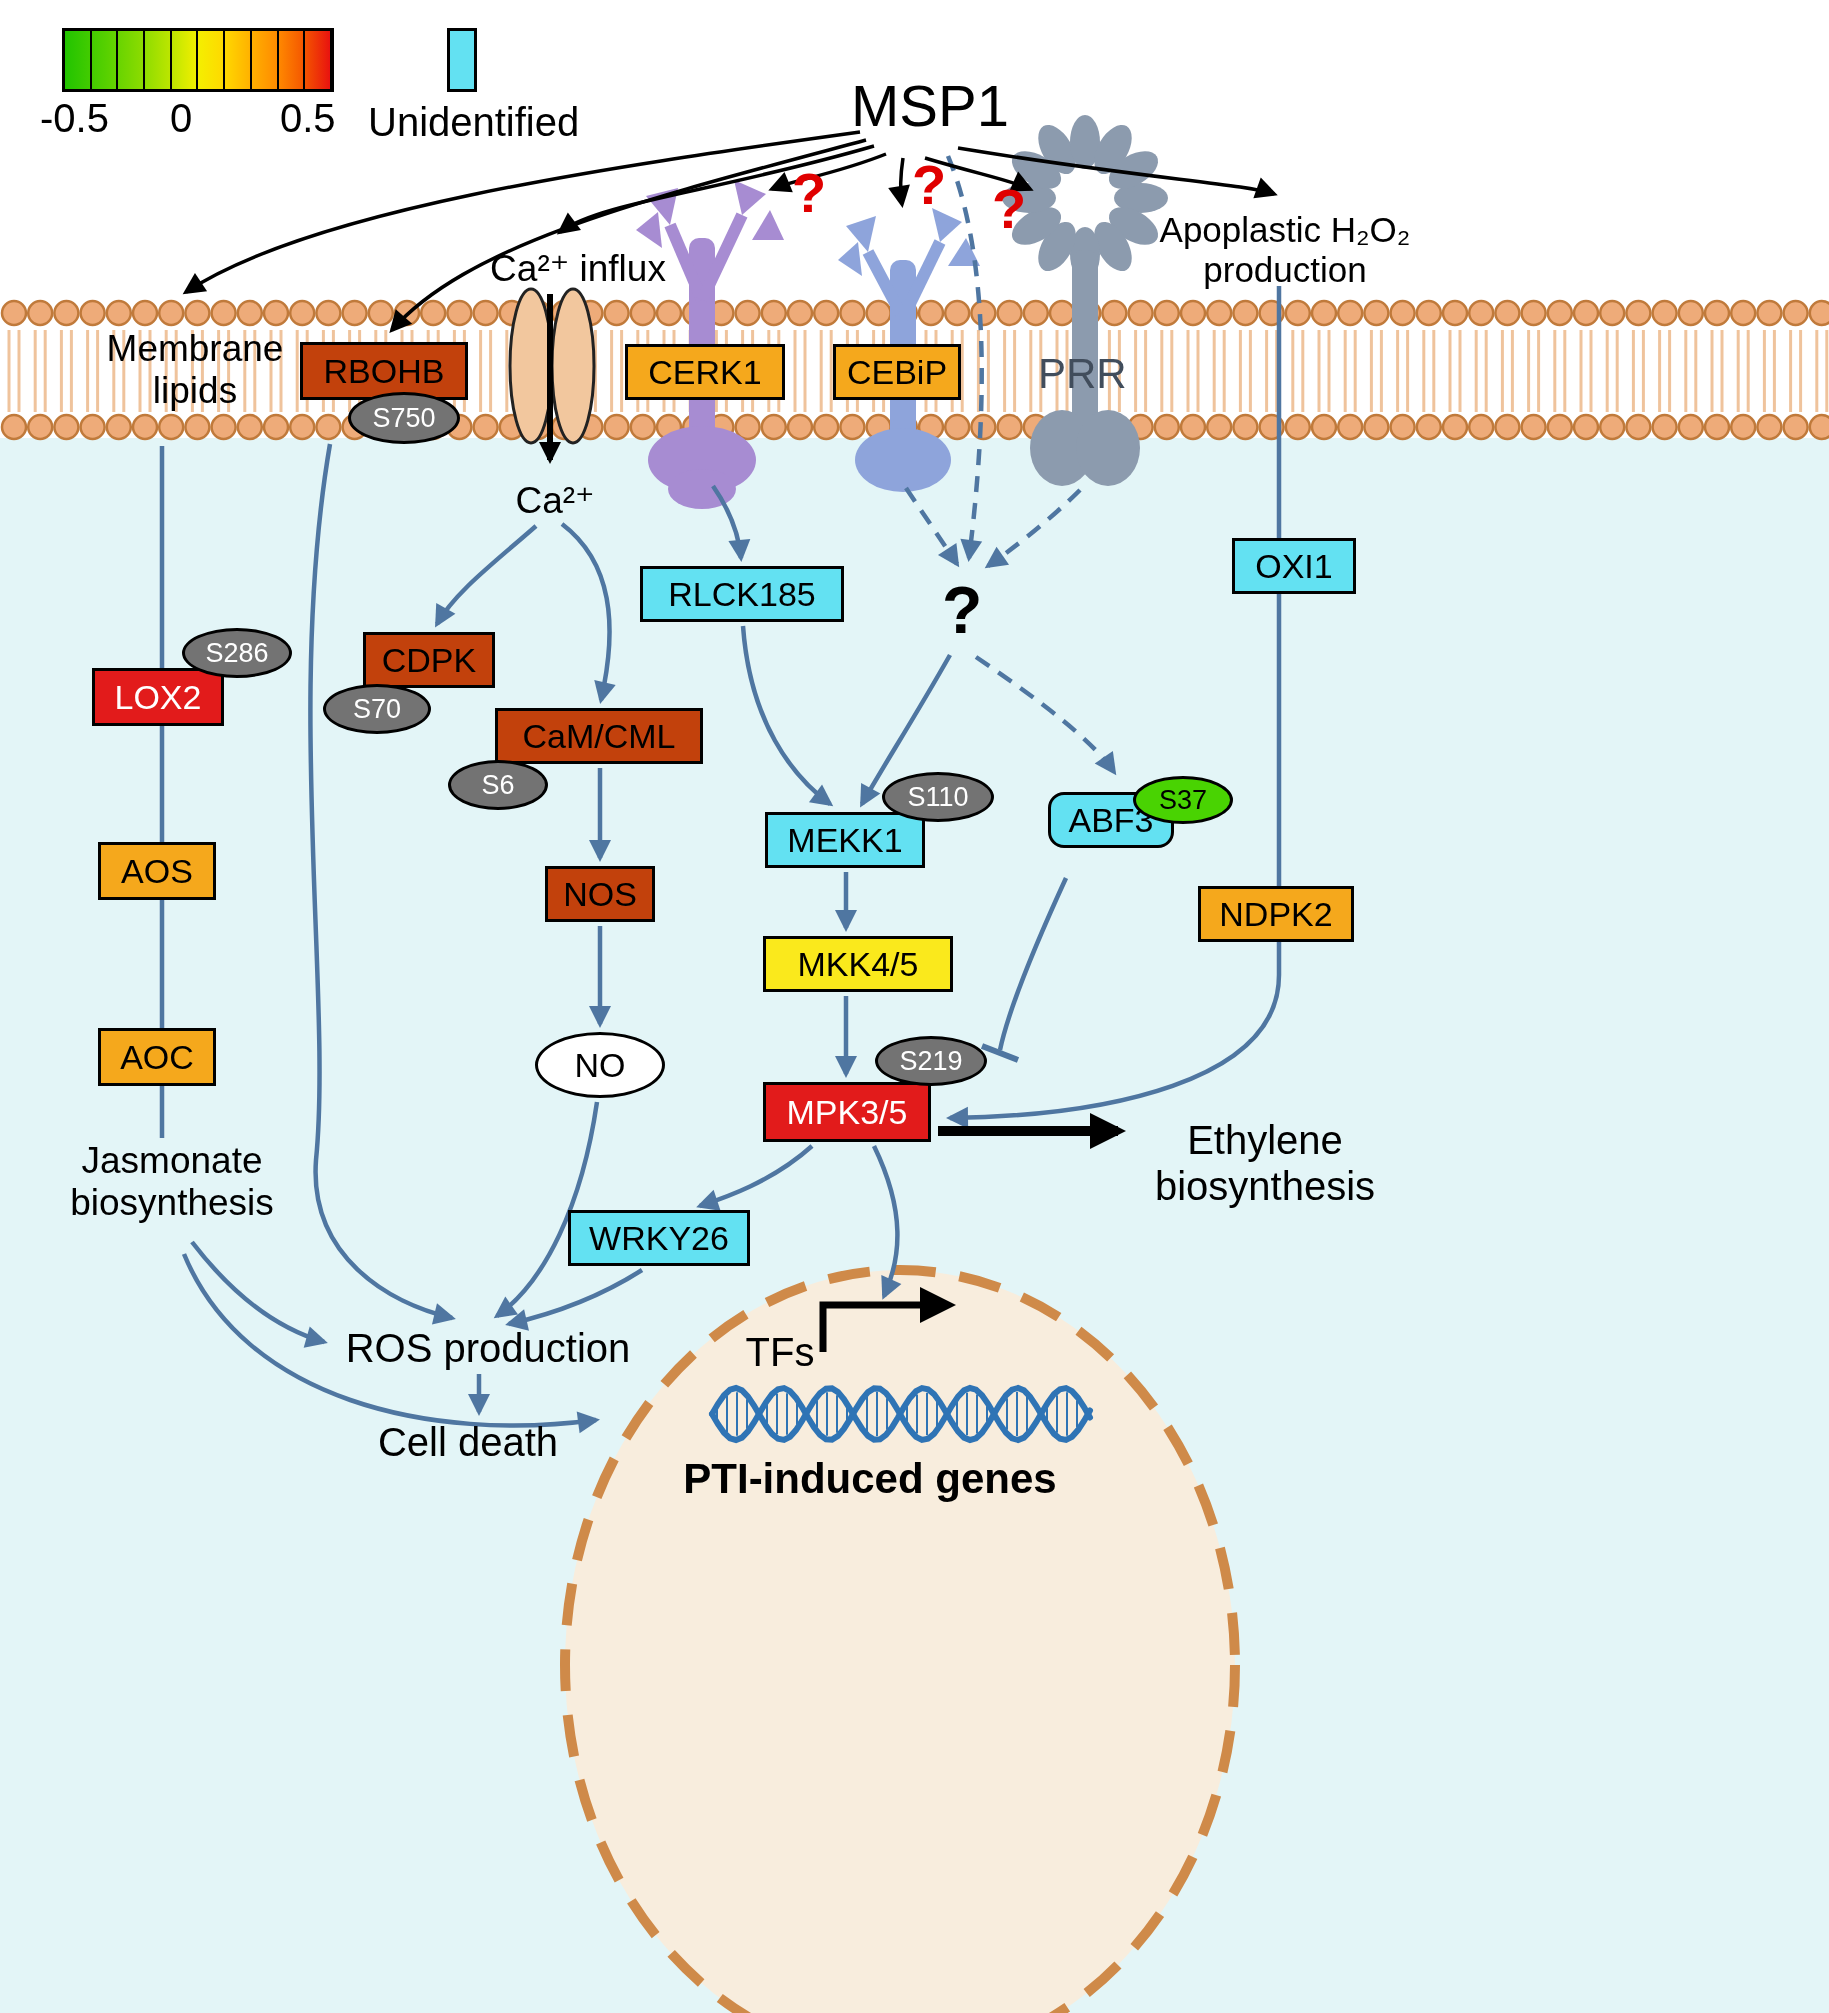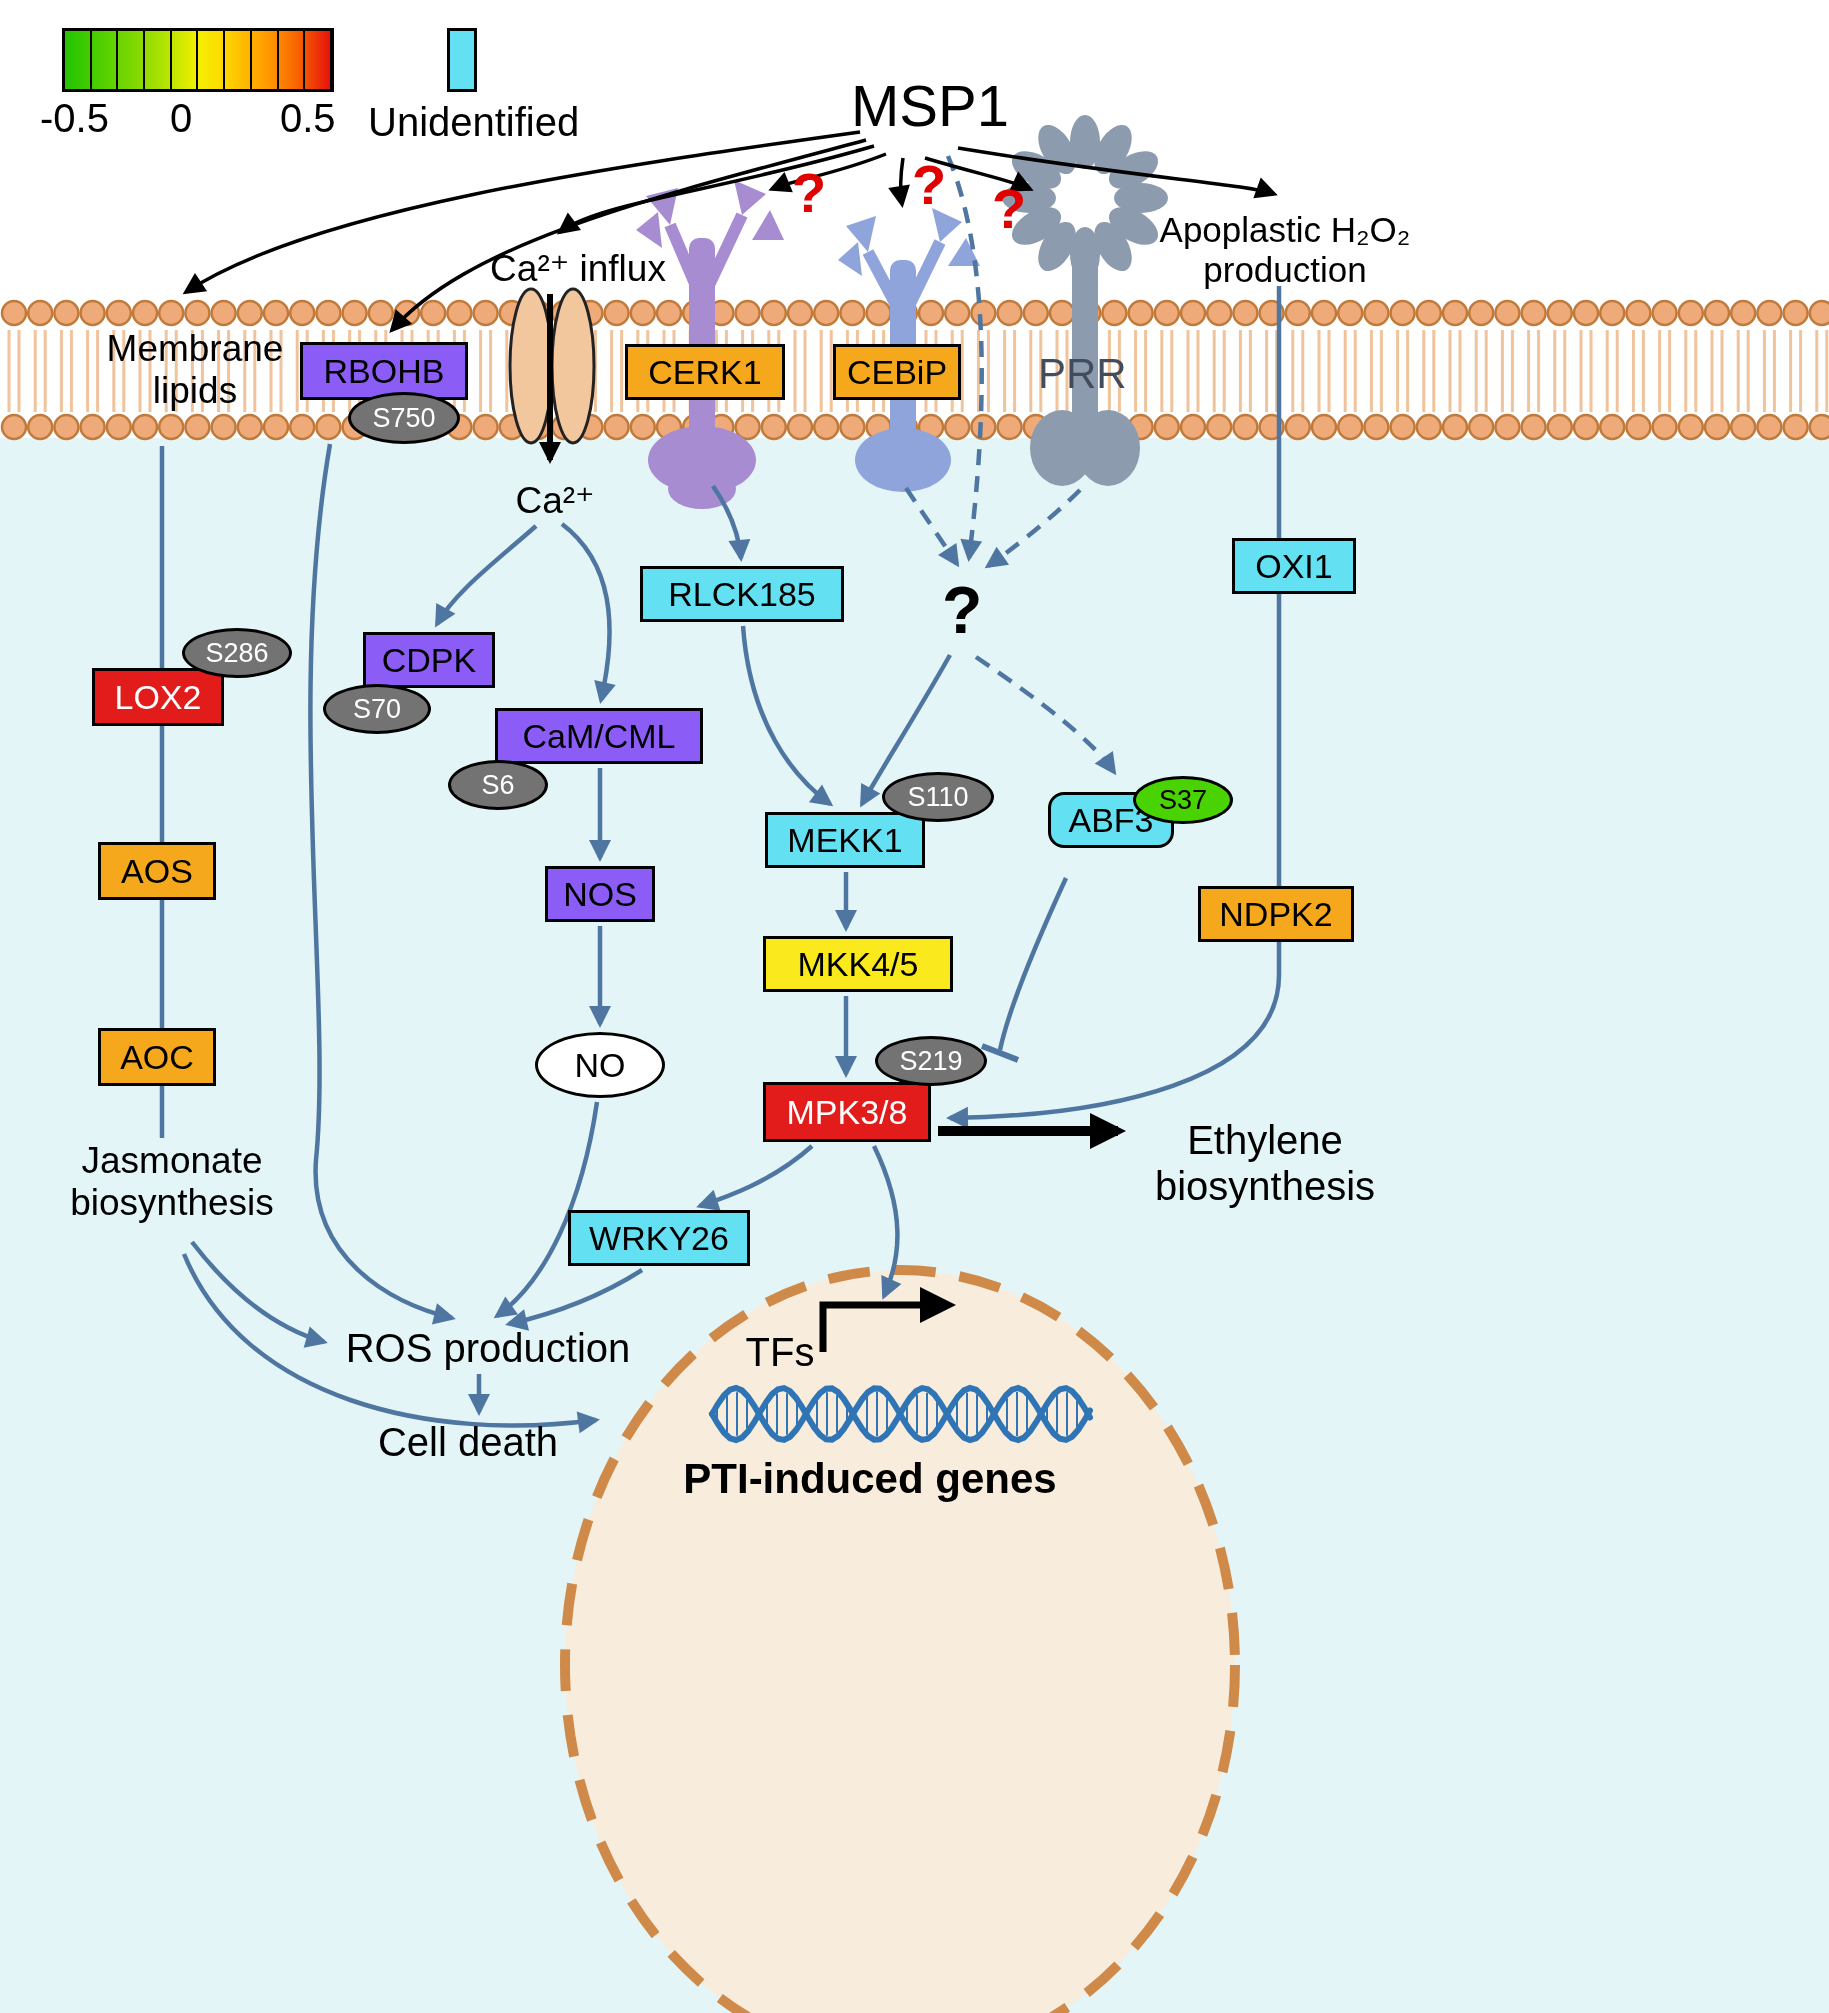--- a/index.html
+++ b/index.html
@@ -1,21 +1,21 @@
 <!DOCTYPE html>
 <html><head>
 <meta charset="utf-8">
 <style>
   html,body{margin:0;padding:0;background:#fff;}
   #fig{position:relative;width:1829px;height:2013px;background:#ffffff;overflow:hidden;
        font-family:"Liberation Sans","DejaVu Sans",sans-serif;color:#000;}
   #diagram{position:absolute;left:0;top:0;width:100%;height:100%;}
   .box{position:absolute;display:flex;align-items:center;justify-content:center;
        border:3px solid #000;font-size:34px;box-sizing:border-box;z-index:3;white-space:nowrap;}
-  .green{background:#8b5cf6;}
+  .green{background:#c2410c;}
   .redbox{background:#e21b1b;color:#fff;}
   .orange{background:#f5a81c;}
   .yellow{background:#fae91c;}
   .cyan{background:#63e1f2;}
   .oval{border-radius:50%;background:#fff;}
   .badge{position:absolute;display:flex;align-items:center;justify-content:center;
          border:3px solid #000;border-radius:50%;font-size:27px;box-sizing:border-box;z-index:4;}
   .redb{background:#737373;color:#fff;}
   .greenb{background:#49d302;color:#000;}
   .lbl{position:absolute;font-size:37px;text-align:center;line-height:1.14;z-index:3;}
@@ -506,21 +506,21 @@
   <div class="lbl masked" style="left:42px;top:1140px;width:260px;">Jasmonate biosynthesis</div>
 
   <div class="box green" style="left:363px;top:632px;width:132px;height:56px;">CDPK</div>
   <div class="box green" style="left:495px;top:708px;width:208px;height:56px;">CaM/CML</div>
   <div class="box green" style="left:545px;top:866px;width:110px;height:56px;">NOS</div>
   <div class="box oval" style="left:535px;top:1032px;width:130px;height:66px;">NO</div>
 
   <div class="box cyan" style="left:640px;top:566px;width:204px;height:56px;">RLCK185</div>
   <div class="box cyan" style="left:765px;top:812px;width:160px;height:56px;">MEKK1</div>
   <div class="box yellow" style="left:763px;top:936px;width:190px;height:56px;">MKK4/5</div>
-  <div class="box redbox" style="left:763px;top:1082px;width:168px;height:60px;">MPK3/8</div>
+  <div class="box redbox" style="left:763px;top:1082px;width:168px;height:60px;">MPK3/5</div>
   <div class="box cyan" style="left:1048px;top:792px;width:126px;height:56px;border-radius:16px;">ABF3</div>
 
   <div class="box cyan" style="left:1232px;top:538px;width:124px;height:56px;">OXI1</div>
   <div class="box orange" style="left:1198px;top:886px;width:156px;height:56px;">NDPK2</div>
   <div class="lbl" style="left:1140px;top:1082px;width:250px;font-size:40px;margin-top:36px;">Ethylene biosynthesis</div>
 
   <div class="box cyan" style="left:568px;top:1210px;width:182px;height:56px;">WRKY26</div>
   <div class="lbl" style="left:338px;top:1326px;width:300px;font-size:40px;">ROS production</div>
   <div class="lbl" style="left:368px;top:1420px;width:200px;font-size:40px;">Cell death</div>
   <div class="lbl" style="left:730px;top:1330px;width:100px;font-size:40px;">TFs</div>

